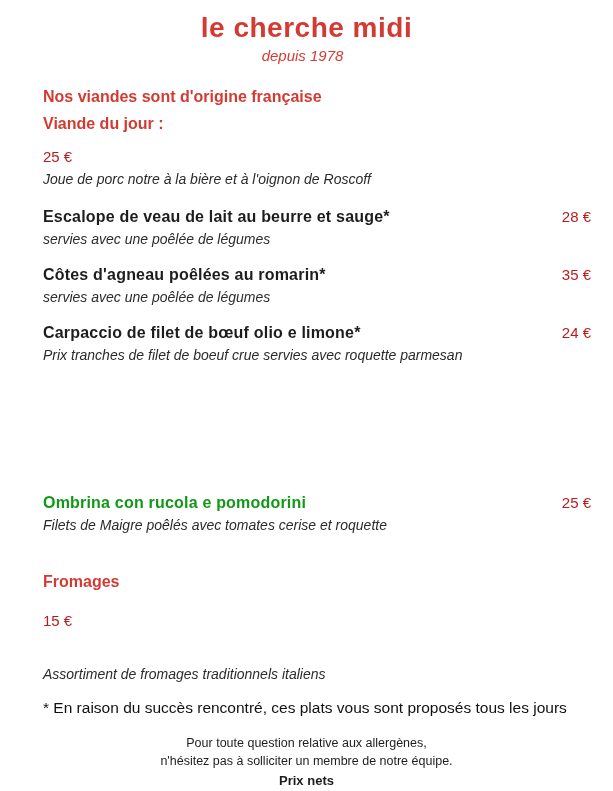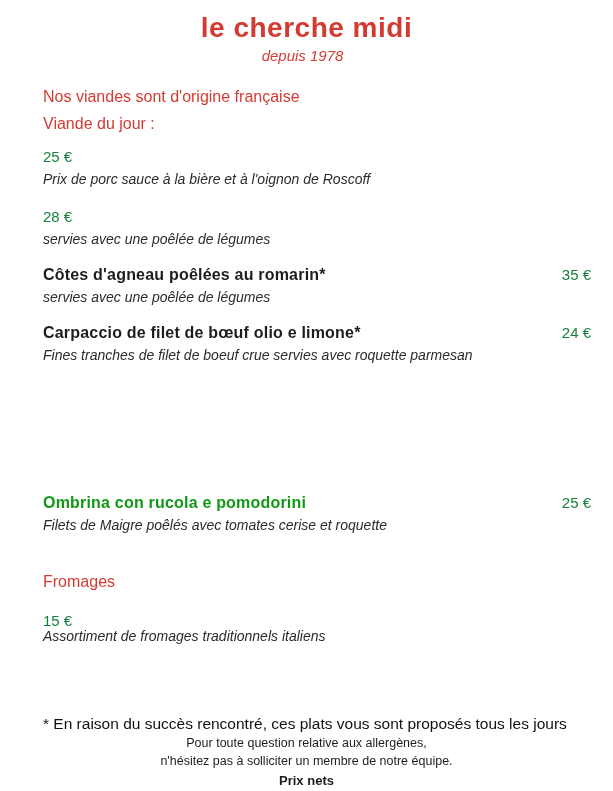--- a/index.html
+++ b/index.html
@@ -22,45 +22,45 @@
     letter-spacing: 0.5px;
   }
   .subtitle {
     position: absolute; top: 47px; left: 0; right: 8px;
     text-align: center;
     font-size: 15px; font-style: italic;
     color: var(--red, #d33b32);
   }
   .heading {
     position: absolute; left: 43px;
-    font-size: 16px; font-weight: normal;
+    font-size: 16px; font-weight: bold;
     color: var(--red, #d33b32);
   }
   .row {
     position: absolute; left: 43px; right: 22px;
     display: flex; justify-content: space-between; align-items: baseline;
   }
   .dish {
     font-size: 16px; font-weight: bold;
     color: var(--text, #1d1d1d);
     letter-spacing: 0.2px;
   }
   .dish.green { color: var(--green, #119916); }
   .price {
     font-size: 15px; font-weight: normal;
-    color: #15803d; white-space: nowrap;
+    color: #b91c1c; white-space: nowrap;
   }
   .desc {
     position: absolute; left: 43px; right: 22px;
     font-size: 14px; font-style: italic;
     color: #2b2b2b;
   }
   .footnote {
     position: absolute; left: 43px; right: 22px;
-    font-size: 15.5px; color: #111111; margin-top: 16px;
+    font-size: 15.5px; color: #111111;
   }
   .center-note {
     position: absolute; left: 0; right: 0;
     text-align: center;
     font-size: 12.5px; color: #1d1d1d;
   }
   .prix { font-weight: bold; font-size: 13px; }
 </style>
 </head>
 <body>
@@ -69,52 +69,53 @@
 
   <div class="title">le cherche midi</div>
   <div class="subtitle">depuis 1978</div>
 
   <div class="heading" style="top:88px">Nos viandes sont d'origine française</div>
   <div class="heading" style="top:115px">Viande du jour :</div>
 
   <div class="row" style="top:148px">
     <span class="price">25 €</span>
   </div>
-  <div class="desc" style="top:171px">Prix de porc sauce à la bière et à l'oignon de Roscoff</div>
+  <div class="desc" style="top:171px">Joue de porc notre à la bière et à l'oignon de Roscoff</div>
 
   <div class="row" style="top:208px">
+    <span class="dish">Escalope de veau de lait au beurre et sauge*</span>
     <span class="price">28 €</span>
   </div>
   <div class="desc" style="top:231px">servies avec une poêlée de légumes</div>
 
   <div class="row" style="top:266px">
     <span class="dish">Côtes d'agneau poêlées au romarin*</span>
     <span class="price">35 €</span>
   </div>
   <div class="desc" style="top:289px">servies avec une poêlée de légumes</div>
 
   <div class="row" style="top:324px">
     <span class="dish">Carpaccio de filet de bœuf olio e limone*</span>
     <span class="price">24 €</span>
   </div>
-  <div class="desc" style="top:347px">Fines tranches de filet de boeuf crue servies avec roquette parmesan</div>
+  <div class="desc" style="top:347px">Prix tranches de filet de boeuf crue servies avec roquette parmesan</div>
 
 
   <div class="row" style="top:494px">
     <span class="dish green">Ombrina con rucola e pomodorini</span>
     <span class="price">25 €</span>
   </div>
   <div class="desc" style="top:517px">Filets de Maigre poêlés avec tomates cerise et roquette</div>
 
   <div class="heading" style="top:573px">Fromages</div>
 
   <div class="row" style="top:612px">
     <span class="price">15 €</span>
   </div>
-  <div class="desc" style="top:628px">Assortiment de fromages traditionnels italiens</div>
+  <div class="desc" style="top:666px">Assortiment de fromages traditionnels italiens</div>
 
   <div class="footnote" style="top:699px">* En raison du succès rencontré, ces plats vous sont proposés tous les jours</div>
 
   <div class="center-note" style="top:736px">Pour toute question relative aux allergènes,</div>
   <div class="center-note" style="top:754px">n'hésitez pas à solliciter un membre de notre équipe.</div>
   <div class="center-note prix" style="top:773px">Prix nets</div>
 
 </div>
 
 </body></html>

